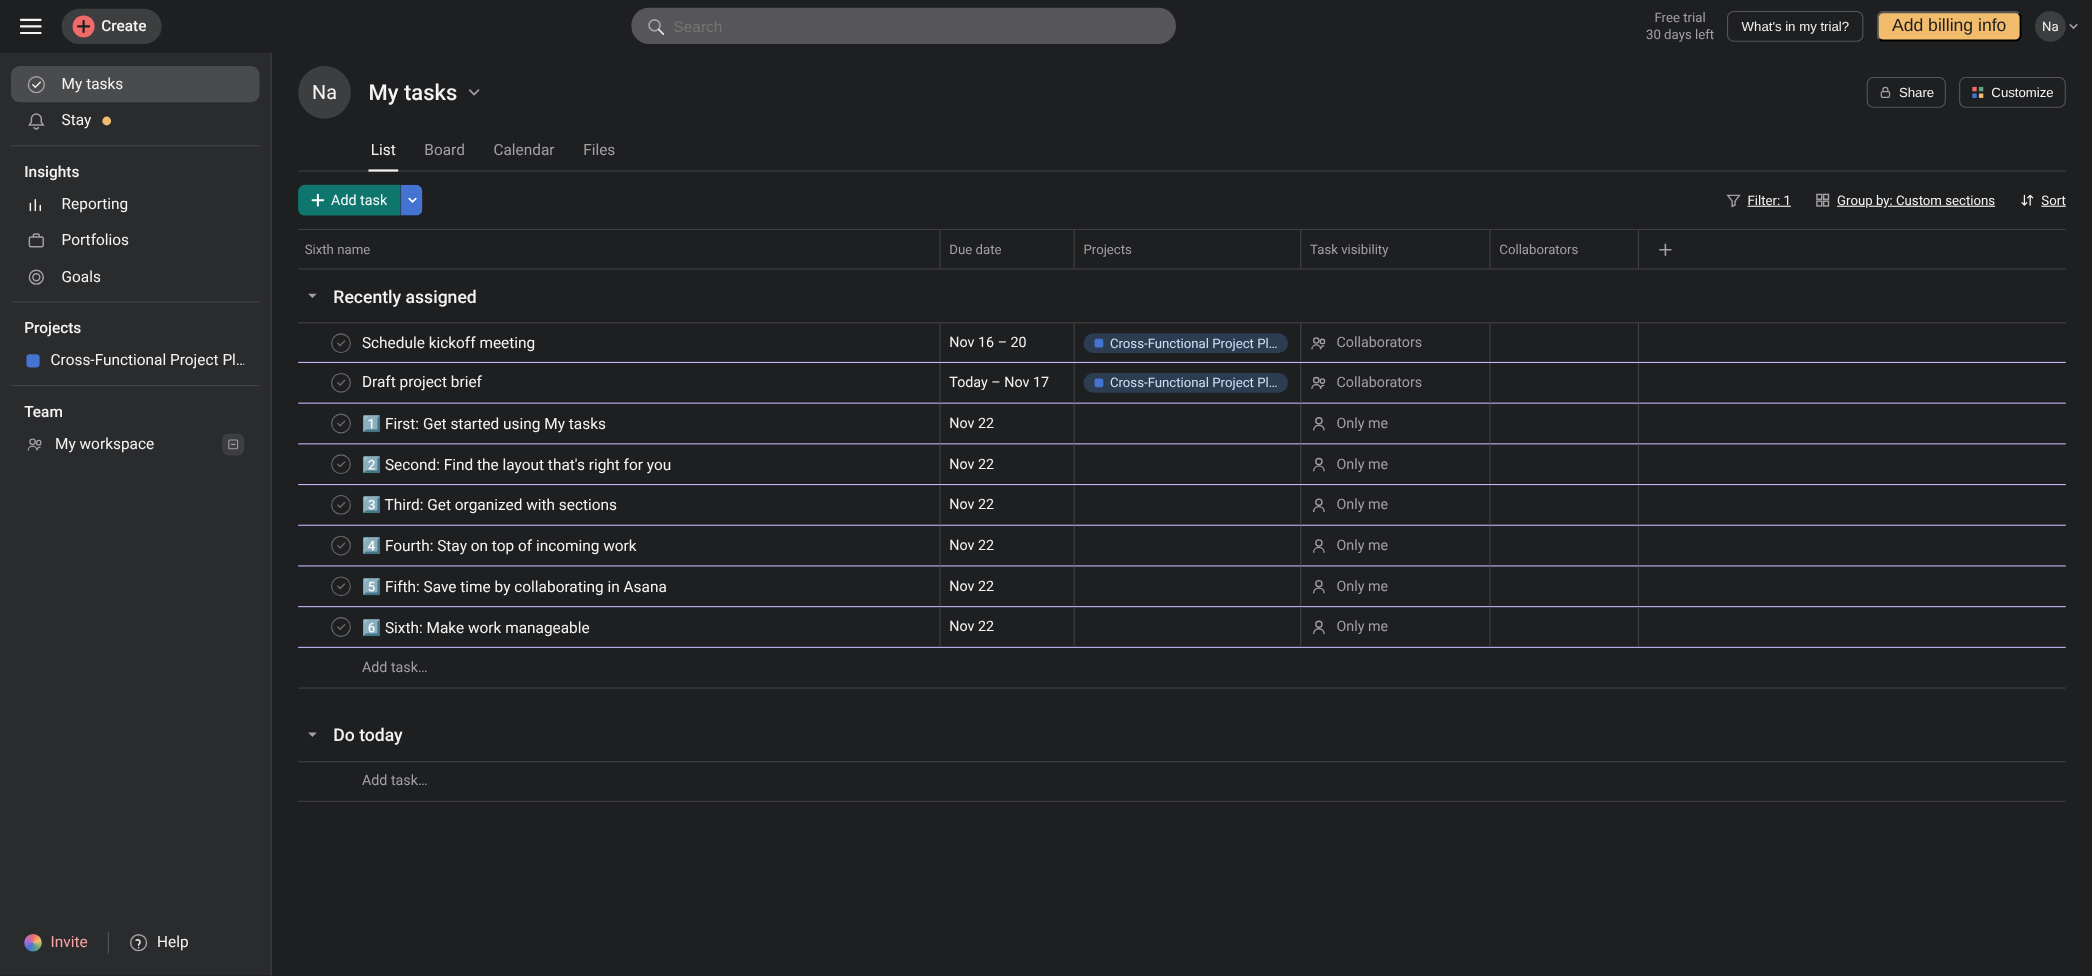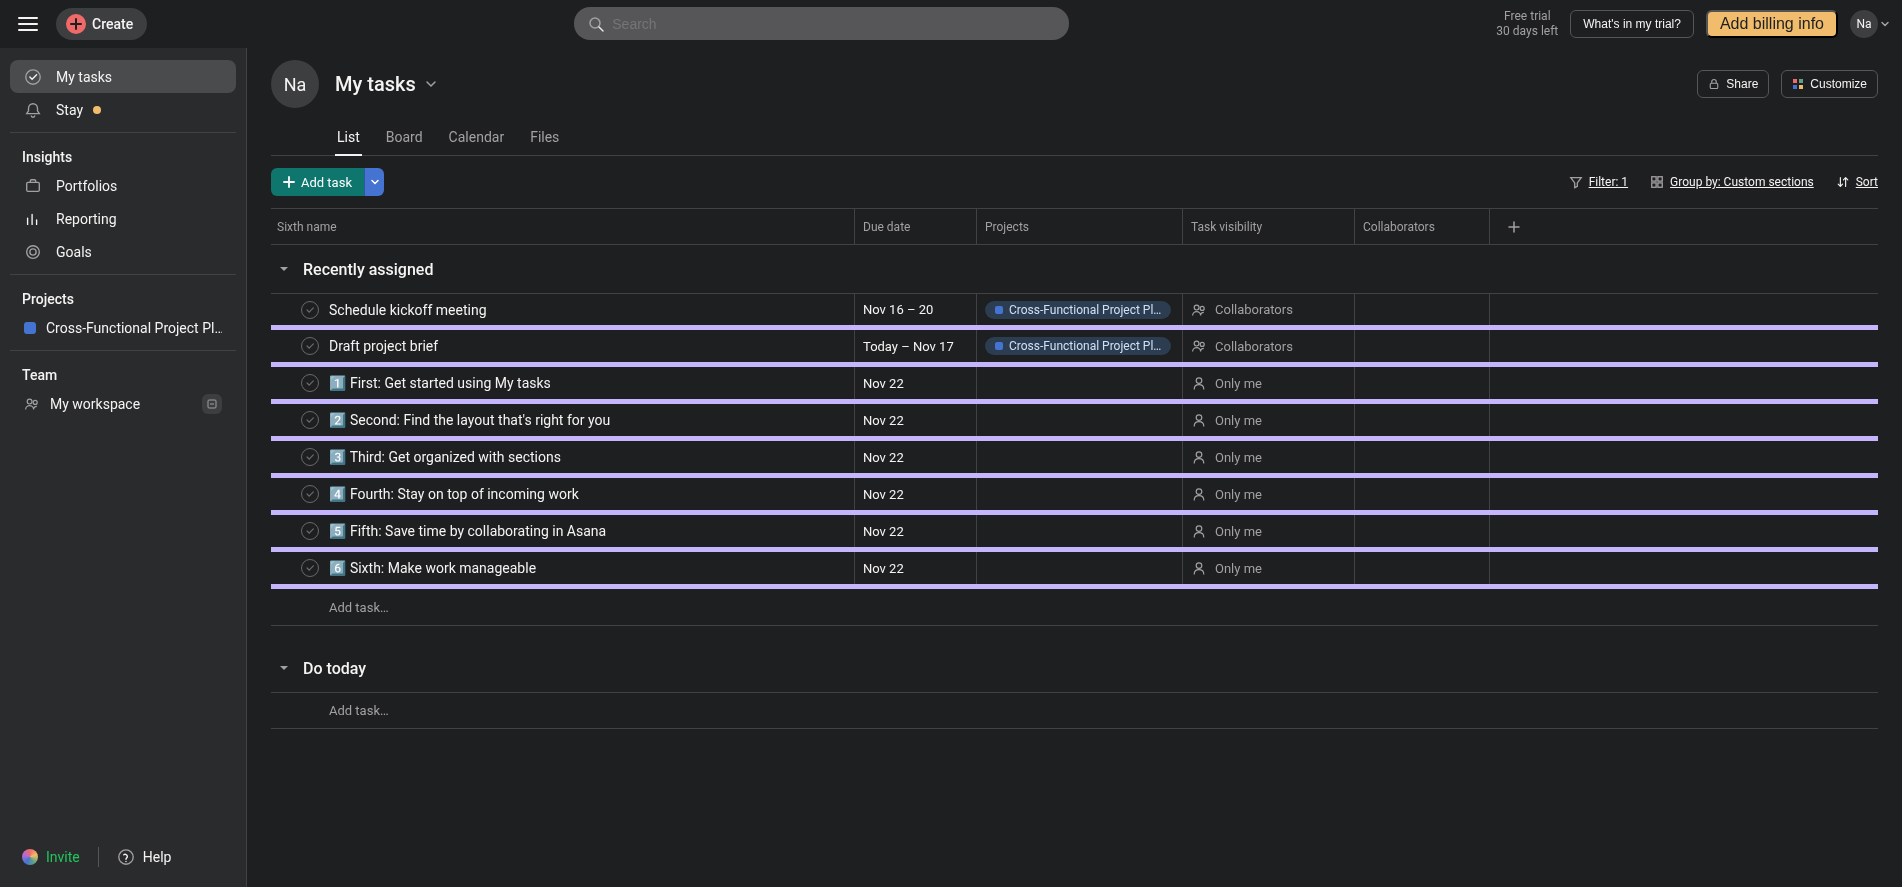--- a/index.html
+++ b/index.html
@@ -27,21 +27,21 @@
   .side-item.active { background:#4a4b4d; }
   .side-item .dot { width:8px; height:8px; border-radius:50%; background:#f1bd6c; margin-left:-4px;}
   .side-header { display:flex; align-items:center; justify-content:space-between; padding:10px 22px 4px; font-size:14px; font-weight:500; color:#f5f4f3; cursor:pointer;}
   .side-project-item { display:flex; align-items:center; gap:10px; height:33px; padding:0 14px; margin:0 10px; border-radius:8px; cursor:pointer; font-size:14px; white-space:nowrap; overflow:hidden;}
   .proj-sq { width:12px; height:12px; border-radius:3px; background:#4573d2; flex-shrink:0;}
   .side-project-item .fade { position:relative; overflow:hidden; white-space:nowrap; }
   .more-indicator { width:20px; height:20px; border-radius:6px; background:#3d3e40; display:flex; align-items:center; justify-content:center; margin-left:auto;}
   .divider { height:1px; background:#424244; margin:6px 10px; }
   
   .sidebar-footer { margin-top:auto; display:flex; align-items:center; padding:0 22px 8px; gap:18px; }
-  .invite { display:flex; align-items:center; gap:8px; font-size:14px; color:#22c55e; cursor:pointer;}
+  .invite { display:flex; align-items:center; gap:8px; font-size:14px; color:#fca5a5; cursor:pointer;}
   .help { display:flex; align-items:center; gap:8px; font-size:14px; color:#f5f4f3; cursor:pointer;}
   .vsep { width:1px; height:20px; background:#565557;}
   
   
   .main { flex:1; display:flex; flex-direction:column; overflow:hidden; }
   .page-header { padding:12px 24px 0; }
   .ph-row { display:flex; align-items:center; gap:16px; }
   .avatar-lg { width:48px; height:48px; border-radius:50%; background:#3d3e40; display:flex; align-items:center; justify-content:center; font-size:18px;}
   .page-title-wrap { display:flex; align-items:center; gap:8px;}
   .page-title { font-size:20px; font-weight:500;}
@@ -65,21 +65,21 @@
   .th.due { flex:0 0 122px;}
   .th.proj { flex:0 0 206px;}
   .th.vis { flex:0 0 172px;}
   .th.collab { flex:0 0 135px;}
   .th.add { flex:0 0 48px; justify-content:center; cursor:pointer; border-right:none;}
   
   .section-row { display:flex; align-items:center; height:48px; gap:8px; padding-left:2px;}
   .section-toggle { width:22px; height:22px; display:flex; align-items:center; justify-content:center; cursor:pointer; color:#a2a0a2;}
   .section-title { font-size:16px; font-weight:500;}
   
-  .row { display:flex; height:37px; border-bottom:5px solid #c4b5fd; align-items:stretch;}
+  .row { display:flex; height:37px; border-bottom:1px solid #c4b5fd; align-items:stretch;}
   .row:first-of-type { border-top:1px solid #424244;}
   .cell { display:flex; align-items:center; padding:0 8px; border-right:1px solid #424244; overflow:hidden;}
   .cell.name { flex:0 0 584px; gap:10px; padding-left:30px;}
   .cell.due { flex:0 0 122px; font-size:13px; color:#f5f4f3;}
   .cell.proj { flex:0 0 206px;}
   .cell.vis { flex:0 0 172px; gap:8px; color:#a2a0a2; font-size:13px;}
   .cell.collab { flex:0 0 135px;}
   .cell.last { flex:0 0 48px; border-right:none;}
   .check-circle { width:18px; height:18px; border-radius:50%; border:1.5px solid #6a696a; display:flex; align-items:center; justify-content:center; cursor:pointer; flex-shrink:0;}
   .pill { display:flex; align-items:center; gap:6px; background:#2c3c51; color:#cfe0f5; padding:2px 10px; border-radius:10px; font-size:12px; white-space:nowrap; overflow:hidden; max-width:100%;}
@@ -151,30 +151,30 @@
       <span class="dot"></span>
     </div>
 
     <div class="divider"></div>
 
     <div class="side-header">
       <span>Insights</span>
     </div>
     <div class="side-item">
       <svg width="18" height="18" viewBox="0 0 20 20">
+          <path d="M4 16V9m5 7V5m5 11v-5" stroke="#f5f4f3" stroke-width="1.5" stroke-linecap="round"></path>
+        </svg>
+      <span>Reporting</span>
+    </div>
+    <div class="side-item">
+      <svg width="18" height="18" viewBox="0 0 20 20">
           <rect x="3" y="6" width="14" height="10" rx="1.5" class="icon-stroke" stroke="#f5f4f3"></rect>
           <path d="M7 6V4.5A1.5 1.5 0 0 1 8.5 3h3A1.5 1.5 0 0 1 13 4.5V6" class="icon-stroke" stroke="#f5f4f3"></path>
         </svg>
       <span>Portfolios</span>
-    </div>
-    <div class="side-item">
-      <svg width="18" height="18" viewBox="0 0 20 20">
-          <path d="M4 16V9m5 7V5m5 11v-5" stroke="#f5f4f3" stroke-width="1.5" stroke-linecap="round"></path>
-        </svg>
-      <span>Reporting</span>
     </div>
     <div class="side-item">
       <svg width="18" height="18" viewBox="0 0 20 20">
           <circle cx="10" cy="10" r="7" class="icon-stroke" stroke="#f5f4f3"></circle>
           <circle cx="10" cy="10" r="3.5" class="icon-stroke" stroke="#f5f4f3"></circle>
         </svg>
       <span>Goals</span>
     </div>
 
     <div class="divider"></div>

